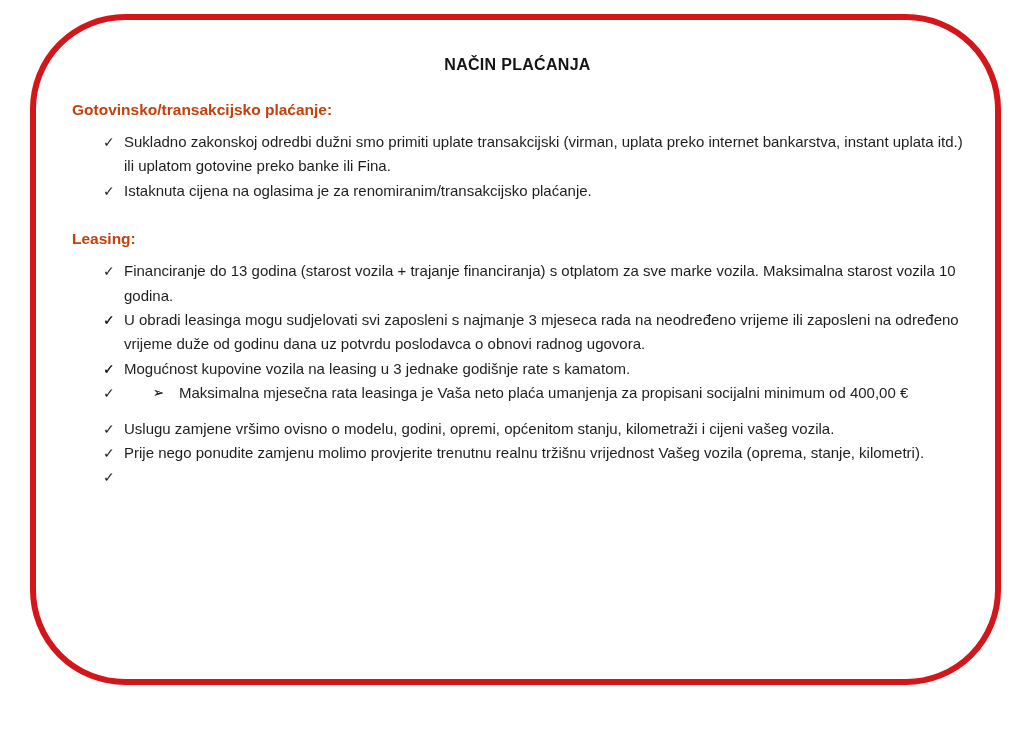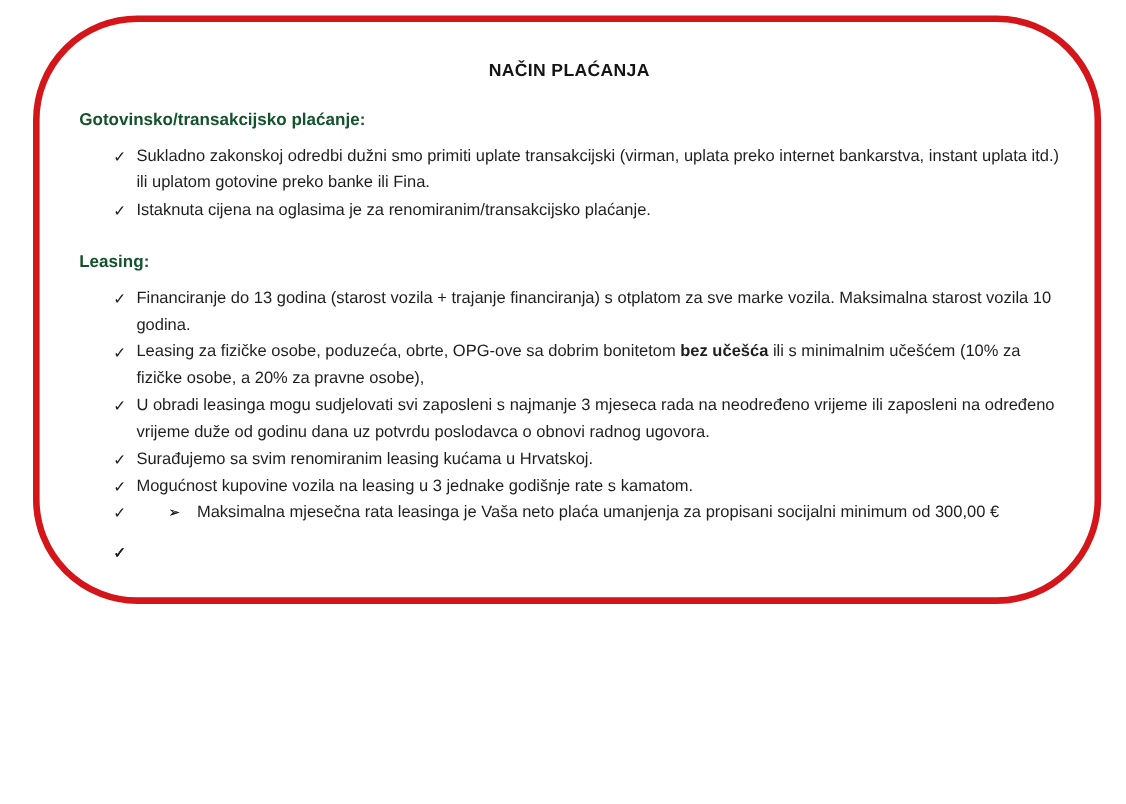--- a/index.html
+++ b/index.html
@@ -6,41 +6,41 @@
   html, body {
     width: 1024px; height: 731px;
     background: #ffffff;
     font-family: "Liberation Sans", sans-serif;
     color: #1e1e1e;
     overflow: hidden;
   }
   .sheet {
     position: absolute;
     left: 30px; top: 14px;
-    width: 971px; height: 535px;
+    width: 971px; height: 671px;
     border: 6px solid #d4151a;
     border-radius: 95px;
     background: #ffffff;
   }
   .content {
     padding: 26px 32px 0 36px;
   }
   .title {
     margin-top: 10px;
     text-align: center;
     font-size: 16px;
     font-weight: bold;
     letter-spacing: 0.3px;
     color: #141414;
   }
   h2.section-heading {
     font-size: 15.5px;
     font-weight: bold;
     margin-top: 27px;
-    color: #14532d;
+    color: #c2410c;
   }
   ul.check-list {
     list-style: none;
     margin-top: 11px;
     padding-left: 31px;
   }
   ul.check-list > li {
     position: relative;
     padding-left: 21px;
     font-size: 15px;
@@ -94,56 +94,56 @@
 
     <section>
       <h2 class="section-heading">Leasing:</h2>
       <ul class="check-list">
         <li>
           <span class="check">✓</span>
           <span>Financiranje  do 13 godina (starost vozila + trajanje financiranja) s otplatom za sve marke vozila. Maksimalna starost vozila 10 godina.</span>
         </li>
         <li>
           <span class="check">✓</span>
-          <span><span>Leasing za fizičke osobe, poduzeća, obrte, OPG-ove sa dobrim bonitetom </span><b>bez učešća</b><span> ili s minimalnim učešćem (10% za fizičke osobe, a 20% za pravne osobe),</span></span>
         </li>
         <li>
           <span class="check">✓</span>
           <span>U obradi leasinga mogu sudjelovati svi zaposleni s najmanje 3 mjeseca rada na neodređeno vrijeme ili zaposleni na određeno vrijeme duže od godinu dana uz potvrdu poslodavca o obnovi radnog ugovora.</span>
         </li>
         <li>
           <span class="check">✓</span>
-          <span>Surađujemo sa svim renomiranim leasing kućama u Hrvatskoj.</span>
         </li>
         <li>
           <span class="check">✓</span>
           <span>Mogućnost kupovine vozila na leasing u 3 jednake godišnje rate s kamatom.</span>
         </li>
         <li>
           <span class="check">✓</span>
           <ul class="sub-list">
             <li>
               <span class="arrow">➢</span>
             </li>
             <li>
               <span class="arrow">➢</span>
-              <span>Maksimalna mjesečna rata leasinga je Vaša neto plaća umanjenja za propisani socijalni minimum od 300,00 €</span>
+              <span>Maksimalna mjesečna rata leasinga je Vaša neto plaća umanjenja za propisani socijalni minimum od 400,00 €</span>
             </li>
           </ul>
         </li>
       </ul>
     </section>
 
     <section>
       <ul class="check-list">
         <li>
           <span class="check">✓</span>
+          <span>Uslugu zamjene vršimo ovisno o modelu, godini, opremi, općenitom stanju, kilometraži i cijeni vašeg vozila.</span>
         </li>
         <li>
           <span class="check">✓</span>
+          <span>Prije nego ponudite zamjenu molimo provjerite trenutnu realnu tržišnu vrijednost Vašeg vozila (oprema, stanje, kilometri).</span>
         </li>
         <li>
           <span class="check">✓</span>
         </li>
       </ul>
     </section>
 
   </div>
 </div>
 

